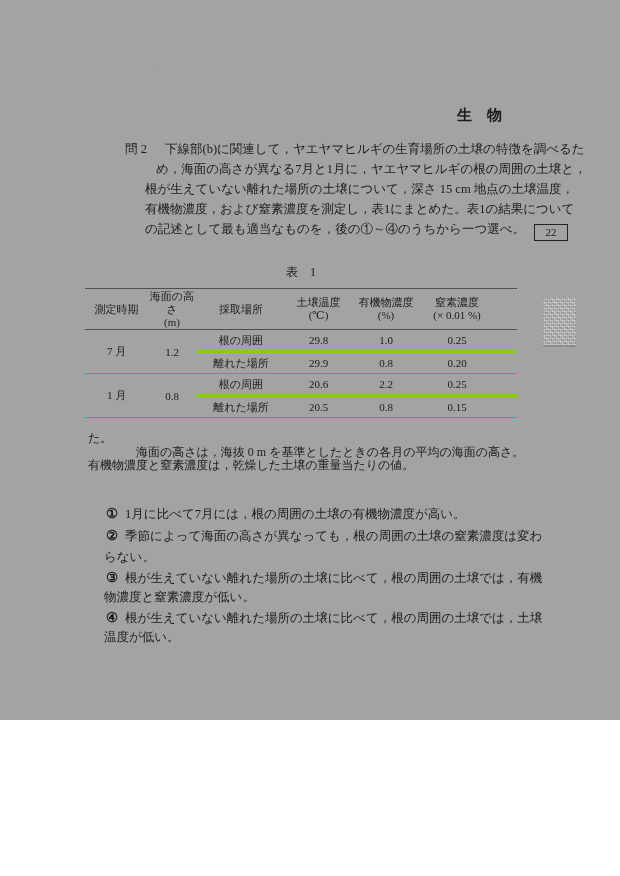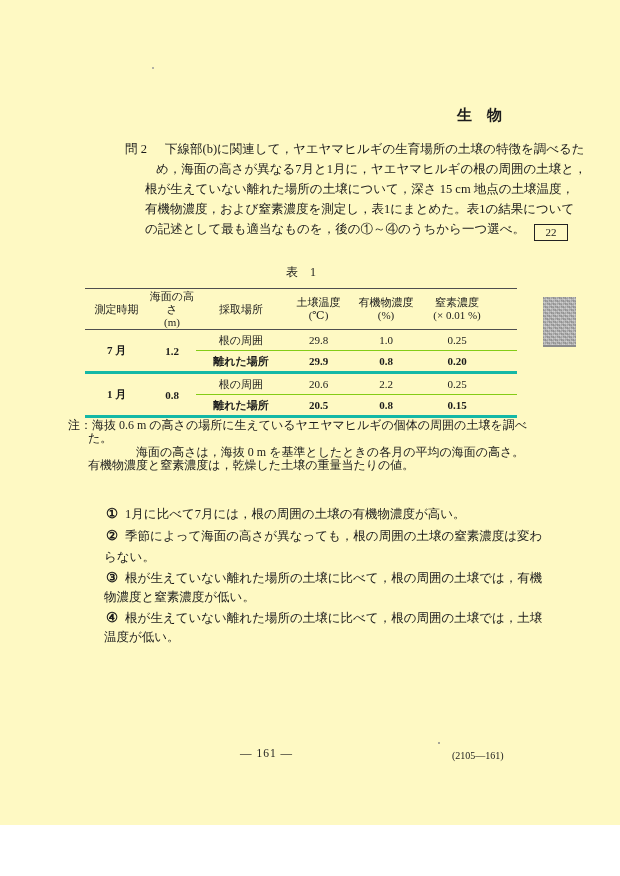--- a/index.html
+++ b/index.html
@@ -1,18 +1,18 @@
 <!DOCTYPE html>
 <html><head>
 <meta charset="utf-8">
 <style>
   html,body{margin:0;padding:0;background:#ffffff;}
   .page{
-    position:relative;width:620px;height:825px;margin:0 auto;
-    background:#fef9c3;color:#1b1b1b;
+    position:relative;width:620px;height:720px;margin:0 auto;
+    background:#a3a3a3;color:#1b1b1b;
     font-family:"Liberation Serif","DejaVu Serif",serif;
     overflow:hidden;
   }
   
   .subject{position:absolute;left:457px;top:106px;font-size:15px;font-weight:bold;white-space:nowrap;}
   
   .qline{position:absolute;font-size:12.5px;line-height:19px;white-space:nowrap;padding-left:40px;}
   .ql1{left:85px;top:140px;}
   .ql2{left:116px;top:160px;}
   .ql3{left:105px;top:180px;}
@@ -29,22 +29,22 @@
   .tbl-caption{position:absolute;left:85px;top:264px;width:432px;text-align:center;font-size:12px;}
   table.t1{
     position:absolute;left:85px;top:288px;width:432px;
     border-collapse:collapse;table-layout:fixed;
     font-size:11px;color:#1b1b1b;
   }
   table.t1 th,table.t1 td{padding:0;margin:0;text-align:center;vertical-align:middle;font-weight:normal;}
   table.t1 thead th{height:40px;border-top:1px solid #4f4f4f;border-bottom:1px solid #4f4f4f;}
   table.t1 tbody td{height:20px;}
   table.t1 .hl{display:block;line-height:13px;}
-  table.t1 td.bB{border-bottom:3px solid #14b8a6;font-weight:bold;}
-  table.t1 td.bP{border-bottom:1px solid #84cc16;}
+  table.t1 td.bB{border-bottom:1px solid #14b8a6;}
+  table.t1 td.bP{border-bottom:3px solid #84cc16;}
   table.t1 th:last-child,table.t1 td:last-child{padding-right:24px;}
   
   .note-line{position:absolute;font-size:12px;line-height:13.5px;white-space:nowrap;}
   .nl1{left:68px;top:419px;}
   .nl2{left:88px;top:432px;}
   .nl3{left:88px;top:446px;margin-left:48px;}
   .nl4{left:88px;top:459px;}
   
   .choice-line{position:absolute;font-size:12.5px;line-height:19px;white-space:nowrap;}
   .cnum{font-weight:bold;font-size:13.5px;margin-right:7px;}
@@ -151,23 +151,20 @@
       </tr>
       <tr>
         <td class="bB">離れた場所</td>
         <td class="bB">20.5</td>
         <td class="bB">0.8</td>
         <td class="bB">0.15</td>
       </tr>
     </tbody>
   </table>
 
-  <div class="note-line nl1">
-    <span>注：</span><span>海抜 0.6 m の高さの場所に生えているヤエヤマヒルギの個体の周囲の土壌を調べ</span>
-  </div>
   <div class="note-line nl2">た。</div>
   <div class="note-line nl3">海面の高さは，海抜 0 m を基準としたときの各月の平均の海面の高さ。</div>
   <div class="note-line nl4">有機物濃度と窒素濃度は，乾燥した土壌の重量当たりの値。</div>
 
   <div class="choice-line c1a">
     <span class="cnum">①</span><span>1月に比べて7月には，根の周囲の土壌の有機物濃度が高い。</span>
   </div>
   <div class="choice-line c2a">
     <span class="cnum">②</span><span>季節によって海面の高さが異なっても，根の周囲の土壌の窒素濃度は変わ</span>
   </div>

